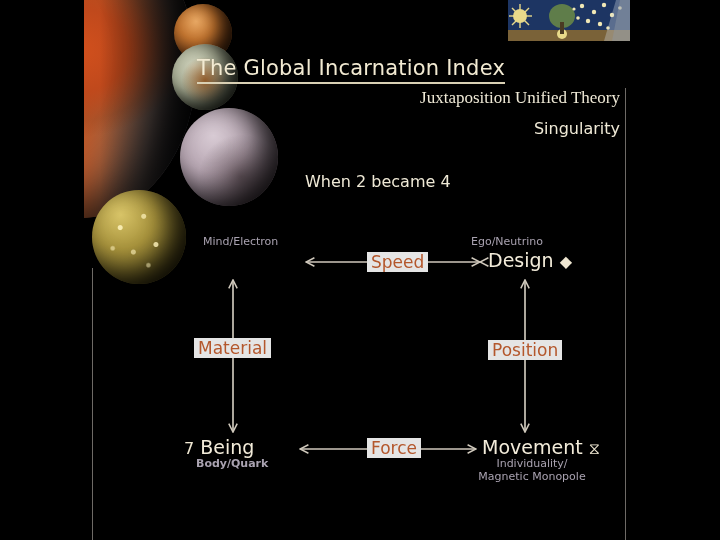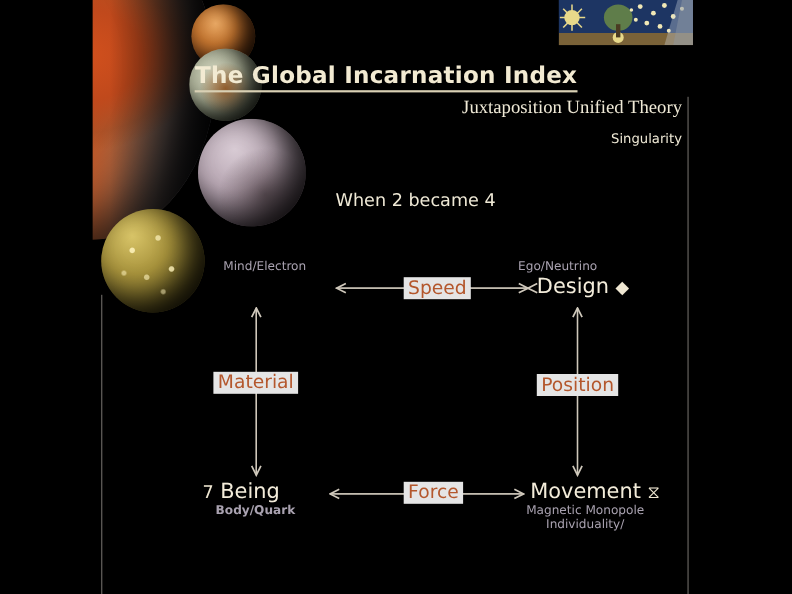--- a/index.html
+++ b/index.html
@@ -143,21 +143,21 @@
   }
 
   
   .title {
     position: absolute;
     left: 0; right: 8px;
     top: 56px;
     text-align: center;
     color: #f2ead2;
     font-size: 21px;
-    font-weight: bold;
+    font-weight: normal;
     letter-spacing: 0.2px;
     padding-right: 6px;
     z-index: 25;
   }
   .title span {
     border-bottom: 2px solid #d9d0b4;
     padding-bottom: 2px;
   }
 
   .subtitle {
@@ -167,21 +167,21 @@
     color: #efe9d6;
     font-size: 17px;
     z-index: 25;
     font-family: Liberation Serif, serif;
   }
   .subtitle2 {
     position: absolute;
     top: 119px;
     right: 12px;
     color: #efe9d6;
-    font-size: 12px;
+    font-size: 16px;
     z-index: 25;
   }
   .tagline {
     position: absolute;
     top: 172px;
     left: 221px;
     color: #efe9d6;
     font-size: 16px;
     z-index: 25;
   }
@@ -340,22 +340,22 @@
         <span class="sym">7</span>
         <span>Being</span>
       </div>
       <div class="sublabel sub-body">Body/Quark</div>
 
       <div class="node node-movement">
         <span>Movement</span>
         <span class="sym">⧖</span>
       </div>
       <div class="sublabel sub-indiv">
+        <div>Individuality/</div>
         <div>Magnetic Monopole</div>
-        <div>Individuality/</div>
       </div>
 
       <div class="edge-label lbl-speed">Speed</div>
       <div class="edge-label lbl-force">Force</div>
       <div class="edge-label lbl-material">Material</div>
       <div class="edge-label lbl-position">Position</div>
     </div>
 
   </div>
 

